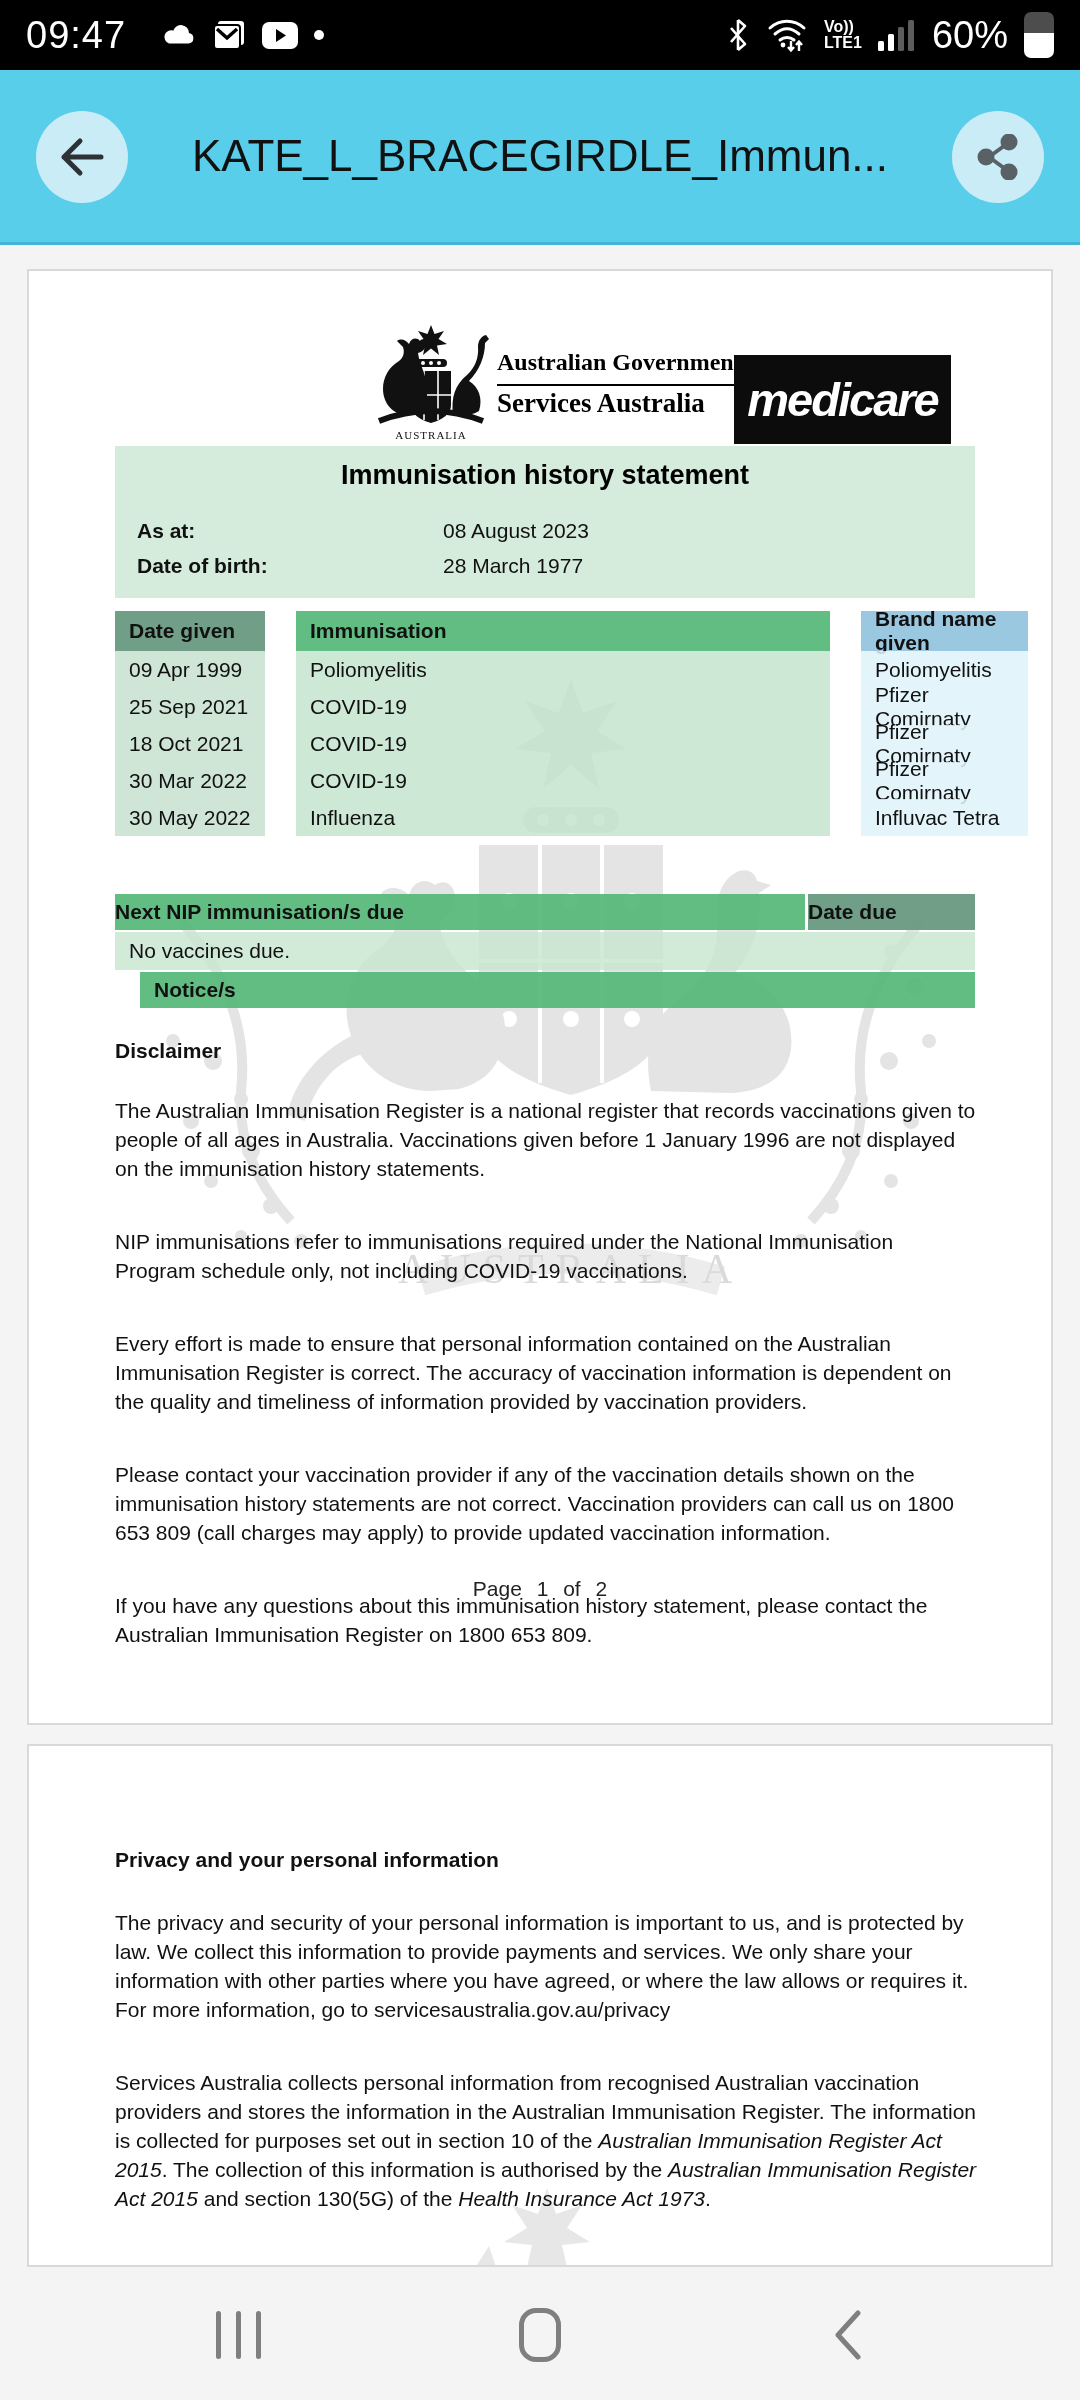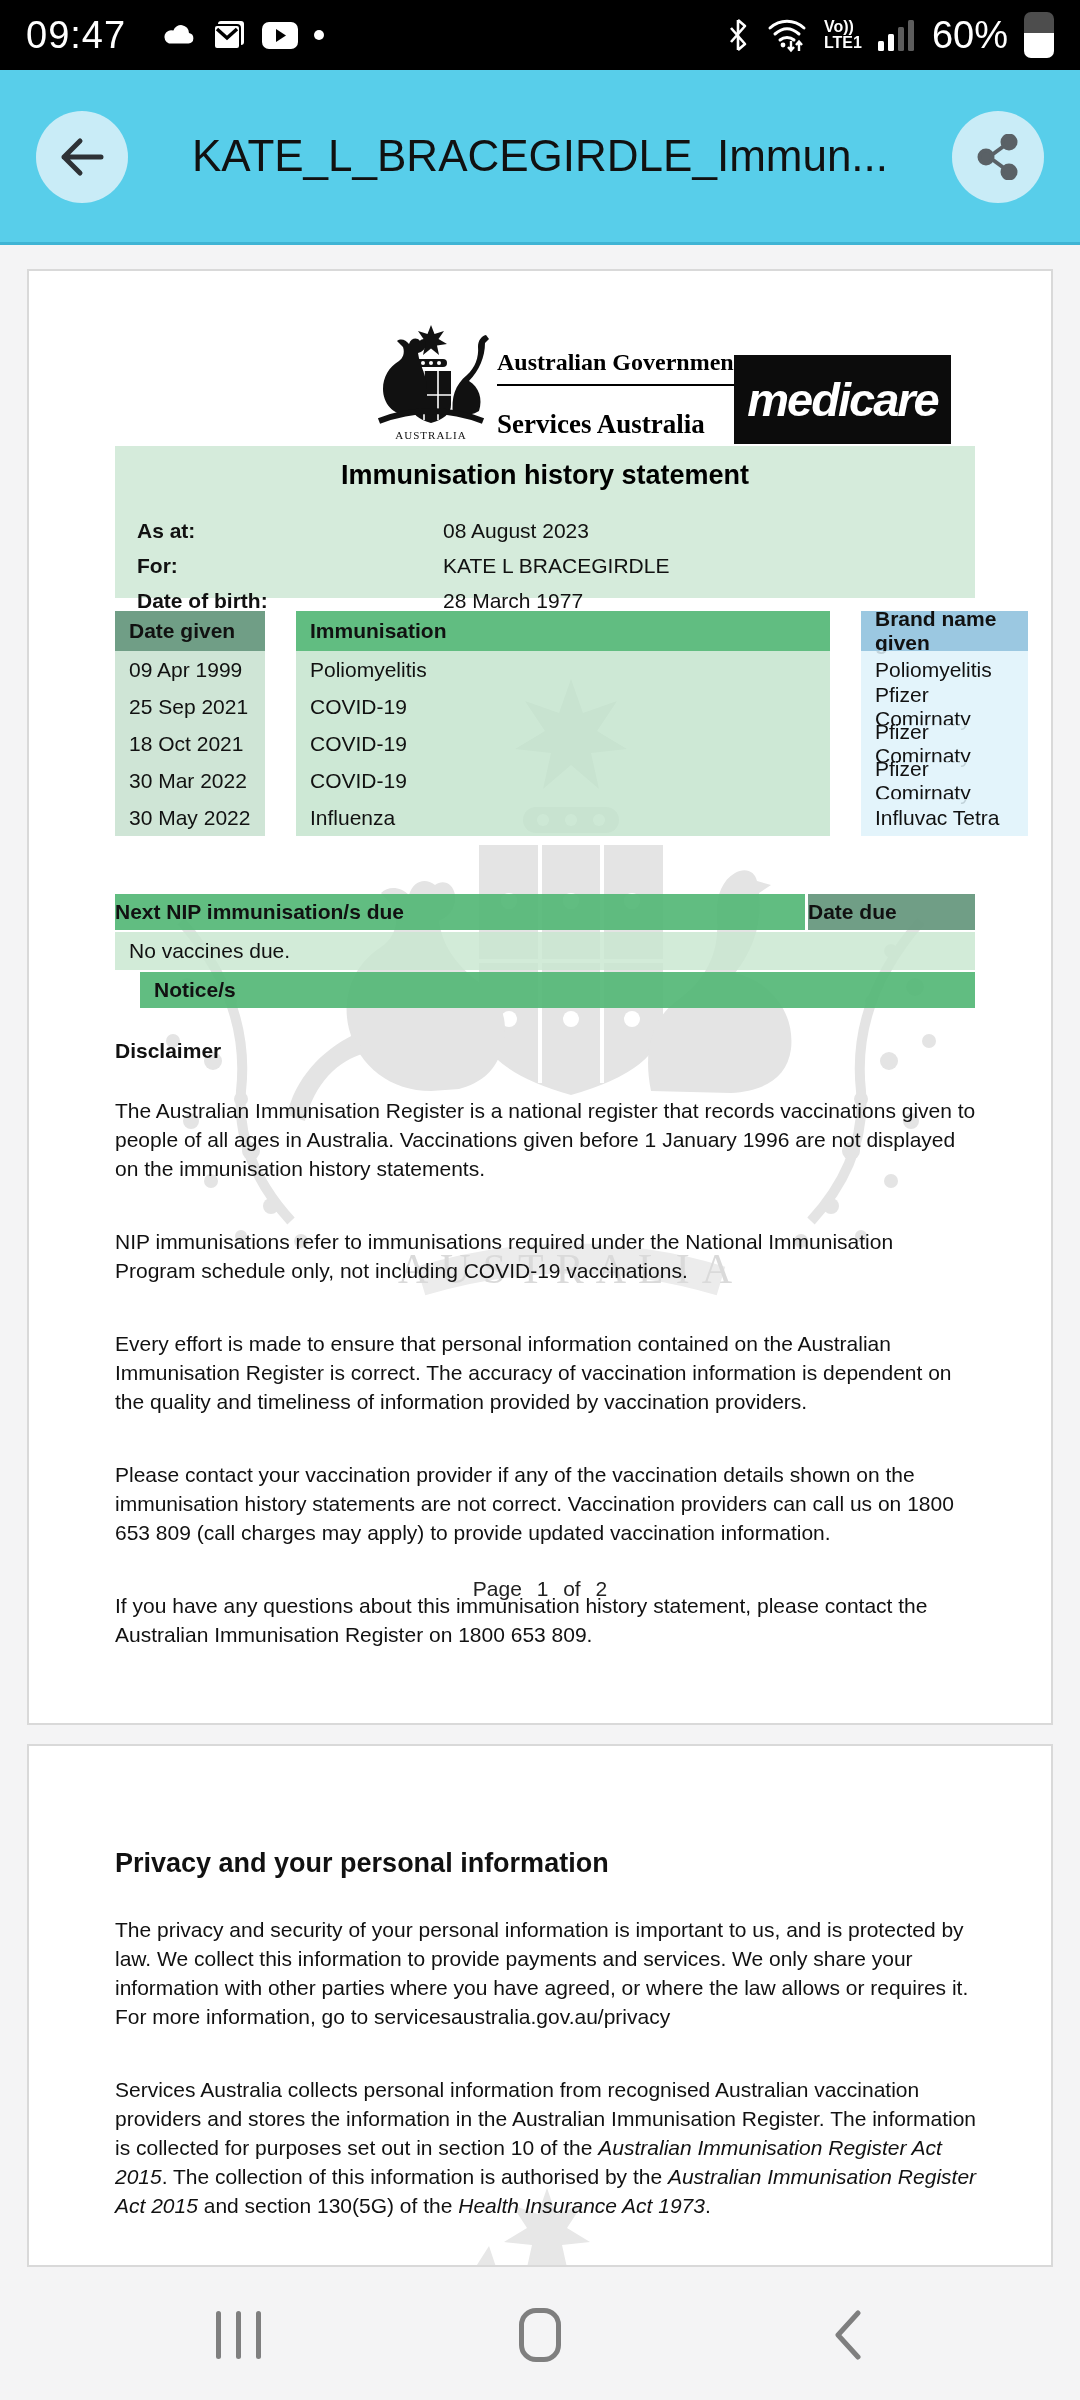--- a/index.html
+++ b/index.html
@@ -31,21 +31,21 @@
   
   .viewport { position:absolute; top:248px; left:0; width:1080px; height:2152px; background:#F4F4F5; }
   .page-card { position:absolute; left:27px; width:1026px; background:#fff; border:2px solid #D9D9D9; overflow:hidden; }
   .card-1 { top:21px; height:1456px; }   
   .card-2 { top:1496px; height:523px; }  
 
   
   .coa-small { position:absolute; left:342px; top:52px; }
   .gov-text { position:absolute; left:468px; top:78px; width:250px; font-family:"Liberation Serif","DejaVu Serif",serif; color:#000; }
   .gov-line1 { font-size:24px; font-weight:bold; white-space:nowrap; padding-bottom:8px; border-bottom:2px solid #000; }
-  .gov-line2 { font-size:27px; font-weight:bold; white-space:nowrap; padding-top:23px; }
+  .gov-line2 { font-size:27px; font-weight:bold; white-space:nowrap; padding-top:2px; }
   .medicare-box { position:absolute; left:705px; top:84px; width:217px; height:89px; background:#0c0c0c;
     display:flex; align-items:center; justify-content:center; }
   .medicare-text { color:#fff; font-size:47px; font-weight:bold; font-style:italic; letter-spacing:-2px; }
 
   
   .watermark { position:absolute; left:62px; top:350px; z-index:0; pointer-events:none; }
   .wm2 { position:absolute; left:438px; top:436px; z-index:0; pointer-events:none; }
 
   .layer { position:relative; z-index:1; }
 
@@ -80,21 +80,21 @@
     padding-left:14px; font-size:21px; font-weight:bold; color:#111;margin-left:25px; }
 
   
   .disclaimer { position:absolute; left:86px; top:768px; width:864px; color:#111; }
   .disclaimer h3 { font-size:21px; margin-bottom:33px; }
   .disclaimer p, .privacy p { font-size:21px; line-height:29px; margin-bottom:44px; }
   .pagination { position:absolute; left:0; top:1306px; width:100%; text-align:center; font-size:21px;
     color:#222; word-spacing:9px; }
 
   .privacy { position:absolute; left:86px; top:102px; width:864px; color:#111; }
-  .privacy h3 { font-size:27px; margin-bottom:36px; }
+  .privacy h3 { font-size:21px; margin-bottom:36px; }
   .privacy em { font-style:italic; }
 
   
   .nav-bar { position:absolute; bottom:0; left:0; width:1080px; height:130px; background:#F4F4F5;
     display:flex; align-items:center; z-index:20; }
   .nav-btn { position:absolute; top:50%; transform:translateY(-50%); cursor:pointer; display:flex; align-items:center; justify-content:center; }
   .nav-recents { left:196px; width:84px; height:60px; }
   .nav-home { left:498px; width:84px; height:60px; }
   .nav-back { left:806px; width:84px; height:60px; }
   .recent-bars { display:flex; gap:15px; }
@@ -290,24 +290,20 @@
         </div>
 
         <div class="info-box">
           <div class="info-title">Immunisation history statement</div>
           <div>
               <div class="info-row">
                 <span class="info-label">As at:</span>
                 <span>08 August 2023</span>
               </div>
               <div class="info-row">
-                <span class="info-label">For:</span>
-                <span>KATE L BRACEGIRDLE</span>
-              </div>
-              <div class="info-row">
                 <span class="info-label">Date of birth:</span>
                 <span>28 March 1977</span>
               </div>
             </div>
         </div>
 
         <div class="h-table">
           <div class="h-row">
             <div class="h-cell hdr hdr-c1">Date given</div>
             <div class="h-cell hdr hdr-c2">Immunisation</div>

